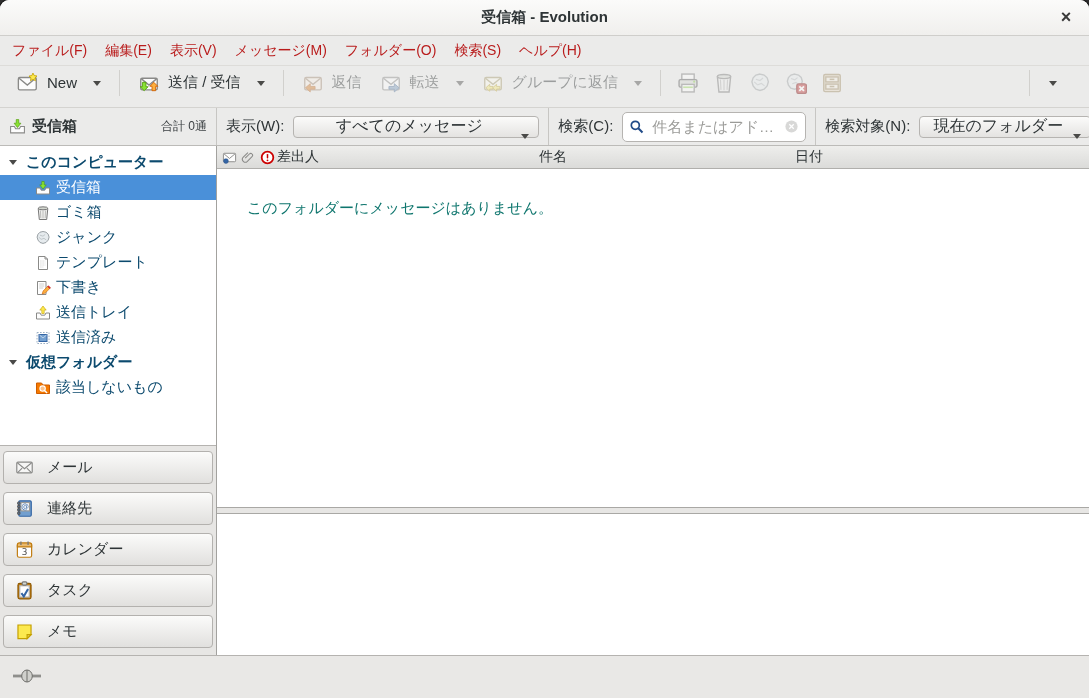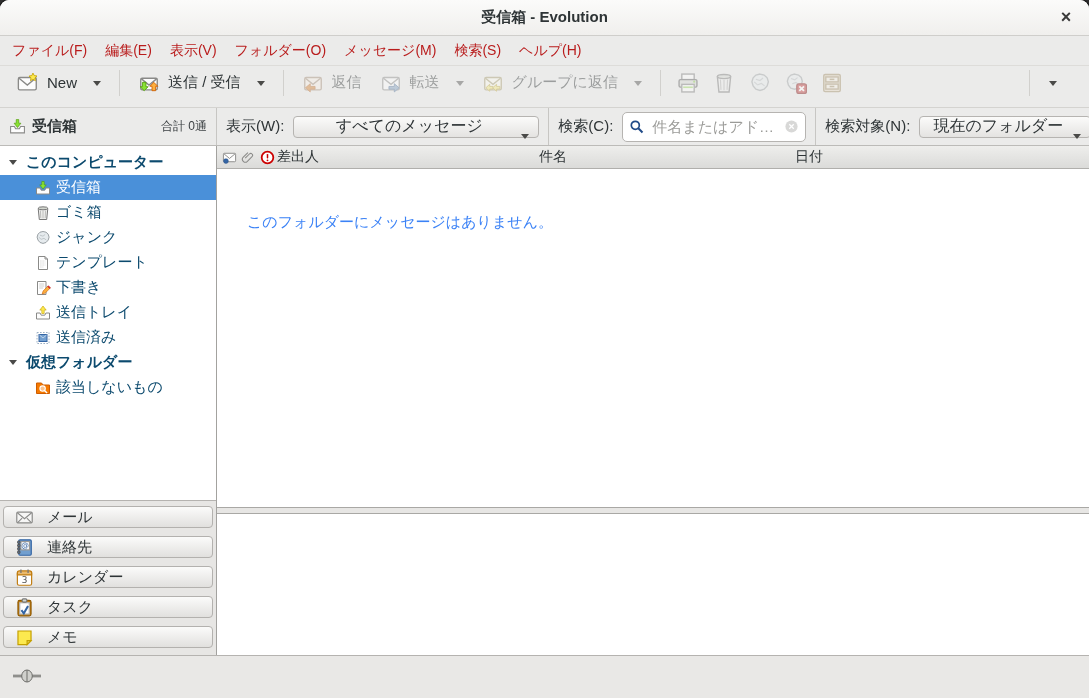--- a/index.html
+++ b/index.html
@@ -61,30 +61,30 @@
   .tree { flex:1; overflow:hidden; padding-top:4px; }
   .tree-row { height:25px; display:flex; align-items:center; font-size:15px; color:#0c4a6e; cursor:default; }
   .tree-group { padding-left:9px; gap:9px; font-weight:bold; }
   .tree-item { padding-left:35px; gap:5px; }
   .tree-item.selected { background:#4a90d9; color:#ffffff; }
   .exp { width:0; height:0; border:4px solid transparent; border-top:5px solid #4a4a48; margin-top:4px; flex:none; }
   .ticon, .sicon { display:flex; flex:none; }
   
   .switcher { flex:none; background:#e7e6e4; border-top:1px solid #b5b3b0;
     padding:5px 3px 7px; display:flex; flex-direction:column; gap:8px; }
-  .sw-btn { height:22px; display:flex; align-items:center; gap:13px; padding:0 11px;
+  .sw-btn { height:33px; display:flex; align-items:center; gap:13px; padding:0 11px;
     background:linear-gradient(#fbfbfa,#e1e0de); border:1px solid #b3b1ae; border-radius:4px;
     font-size:15px; color:#2e3436; font-family:inherit; cursor:pointer; }
   
   .content { flex:1; min-width:0; display:flex; flex-direction:column; background:#ebebea; }
   .list-header { flex:none; height:23px; background:linear-gradient(#eeeeec,#dbdbd9);
     border-bottom:1px solid #b0afac; position:relative; font-size:14px; color:#2e3436; }
   .lh { position:absolute; top:0; height:100%; display:flex; align-items:center; cursor:pointer; }
   .list-body { flex:1; background:#ffffff; position:relative; }
-  .empty-text { position:absolute; left:30px; top:44px; font-size:15px; color:#3b82f6; }
+  .empty-text { position:absolute; left:30px; top:30px; font-size:15px; color:#0f766e; }
   .splitter { flex:none; height:7px; background:#e7e6e4;
     border-top:1px solid #a9a8a5; border-bottom:1px solid #a9a8a5; cursor:row-resize; }
   .preview { flex:none; height:141px; background:#ffffff; }
   
   .statusbar { flex:none; height:43px; background:#e9e8e6; border-top:1px solid #b5b3b0;
     display:flex; align-items:center; padding:0 10px; }
   .plug-btn { background:transparent; border:0; padding:2px; display:flex; cursor:pointer; }
 </style>
 </head>
 <body>
@@ -93,22 +93,22 @@
 
   <div class="titlebar">
     <span class="title">受信箱 - Evolution</span>
     <span class="close-btn">×</span>
   </div>
 
   <div class="menubar">
     <span class="menu-item">ファイル(F)</span>
     <span class="menu-item">編集(E)</span>
     <span class="menu-item">表示(V)</span>
+    <span class="menu-item">メッセージ(M)</span>
     <span class="menu-item">フォルダー(O)</span>
-    <span class="menu-item">メッセージ(M)</span>
     <span class="menu-item">検索(S)</span>
     <span class="menu-item">ヘルプ(H)</span>
   </div>
 
   <div class="toolbar">
     <button class="tbtn">
       <span class="ticon">
         <svg width="22" height="22" viewBox="0 0 16 16">
             <rect x="1" y="4" width="13" height="9" rx="1" fill="#fdfdfd" stroke="#8a8a88"></rect>
             <path d="M1.5 4.5 7.5 9.5 13.5 4.5" fill="none" stroke="#8a8a88"></path>

